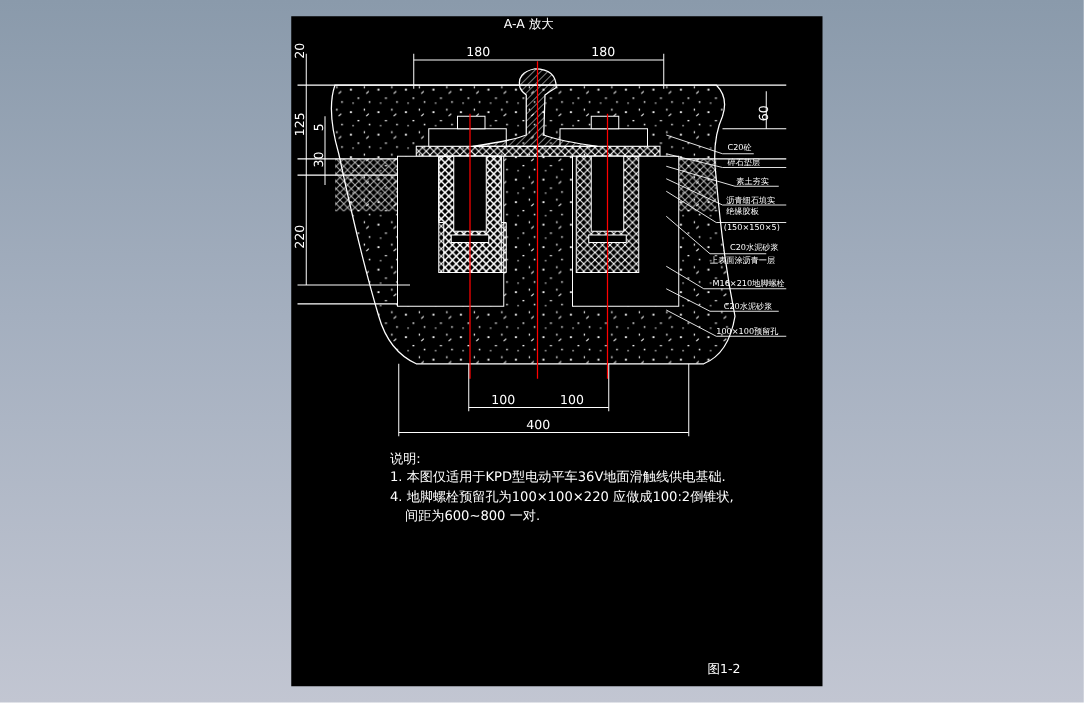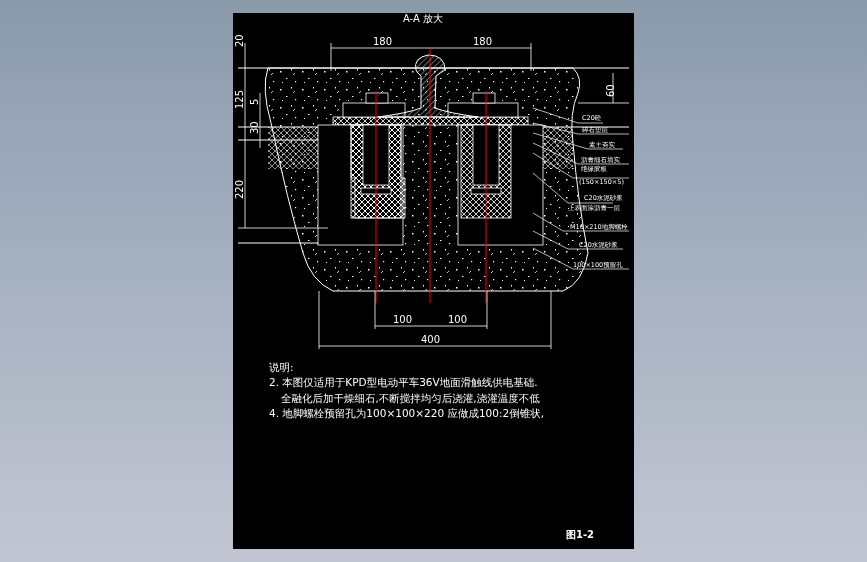--- a/index.html
+++ b/index.html
@@ -5,36 +5,36 @@
   html, body { margin:0; padding:0; }
   body {
     width:867px; height:562px; overflow:hidden;
     background: linear-gradient(180deg, #8a9aab 0%, #a4afbf 45%, #c2c6d2 100%);
     font-family: "DejaVu Sans", sans-serif;
     position:relative;
   }
   #canvas {
     position:absolute; left:233px; top:13px; width:401px; height:536px;
     background:#000;
+    padding-left:24px;
   }
   svg { position:absolute; left:0; top:0; }
   .t { fill:#fff; font-family:"DejaVu Sans", sans-serif; }
   .lbl { font-size:6.5px; }
   .dim { font-size:10px; }
   #notes {
     position:absolute; left:36px; top:347px; width:360px;
     color:#fff; font-size:10.5px; line-height:15.3px;
     font-family:"DejaVu Sans", sans-serif;
   }
-  #notes .line { white-space:nowrap; }
+  #notes .line { white-space:nowrap;margin-left:43px; }
   #notes .indent { padding-left:12px; }
   #fig-no {
     position:absolute; left:333px; top:515px; color:#fff; font-size:10px;
     font-family:"DejaVu Sans", sans-serif;
-    font-weight:bold;
   }
 </style>
 </head>
 <body>
 
 <div id="canvas">
   <svg width="401" height="536" viewBox="0 0 401 536">
     <defs>
       <pattern id="cross" width="6" height="6" patternUnits="userSpaceOnUse">
         <path d="M0,0 L6,6 M6,0 L0,6" stroke="#fff" stroke-width="0.8"></path>
@@ -141,19 +141,19 @@
     <text class="t lbl" x="346" y="171">(150×150×5)</text>
     <text class="t lbl" x="351" y="187">C20水泥砂浆</text>
     <text class="t lbl" x="335" y="197">上表面涂沥青一层</text>
     <text class="t lbl" x="337" y="216">M16×210地脚螺栓</text>
     <text class="t lbl" x="346" y="234">C20水泥砂浆</text>
     <text class="t lbl" x="340" y="254">100×100预留孔</text>
   </svg>
 
   <div id="notes">
     <div class="line">说明:</div>
-    <div class="line">2. 本图仅适用于KPD型电动平车36V地面滑触线供电基础.</div>
-    <div class="line indent">全融化后加干燥细石,不断搅拌均匀后浇灌,浇灌温度不低</div>
+    <div class="line">1. 本图仅适用于KPD型电动平车36V地面滑触线供电基础.</div>
     <div class="line">4. 地脚螺栓预留孔为100×100×220 应做成100:2倒锥状,</div>
+    <div class="line indent">间距为600~800 一对.</div>
   </div>
 
   <div id="fig-no">图1-2</div>
 </div>
 
 </body></html>

